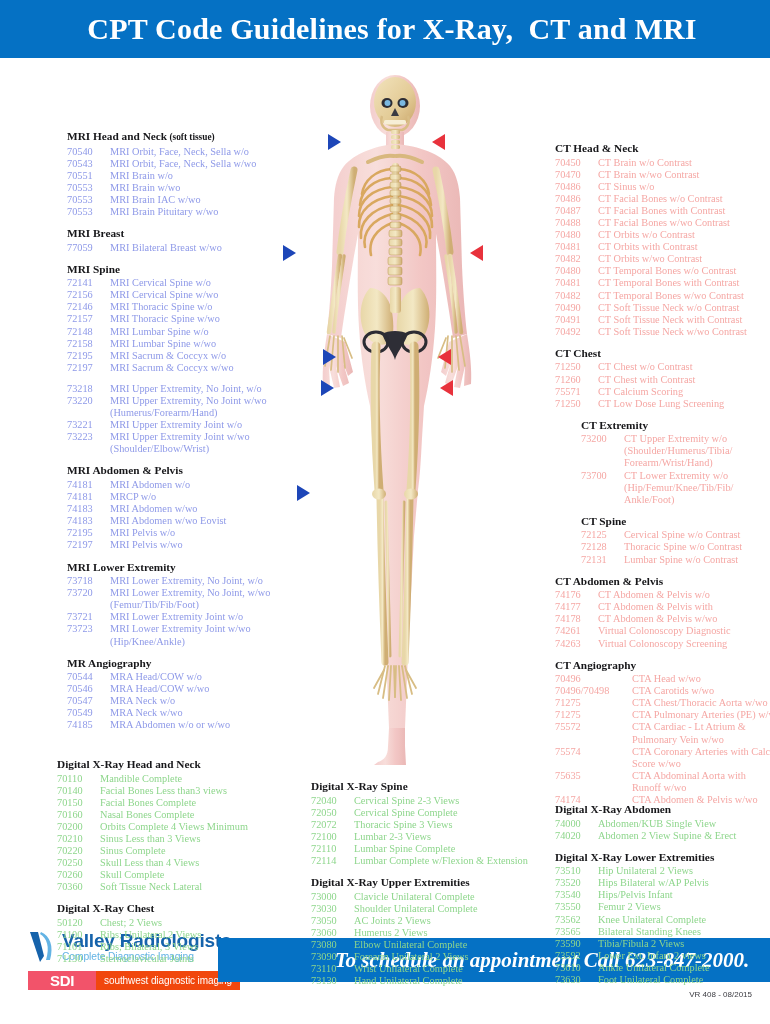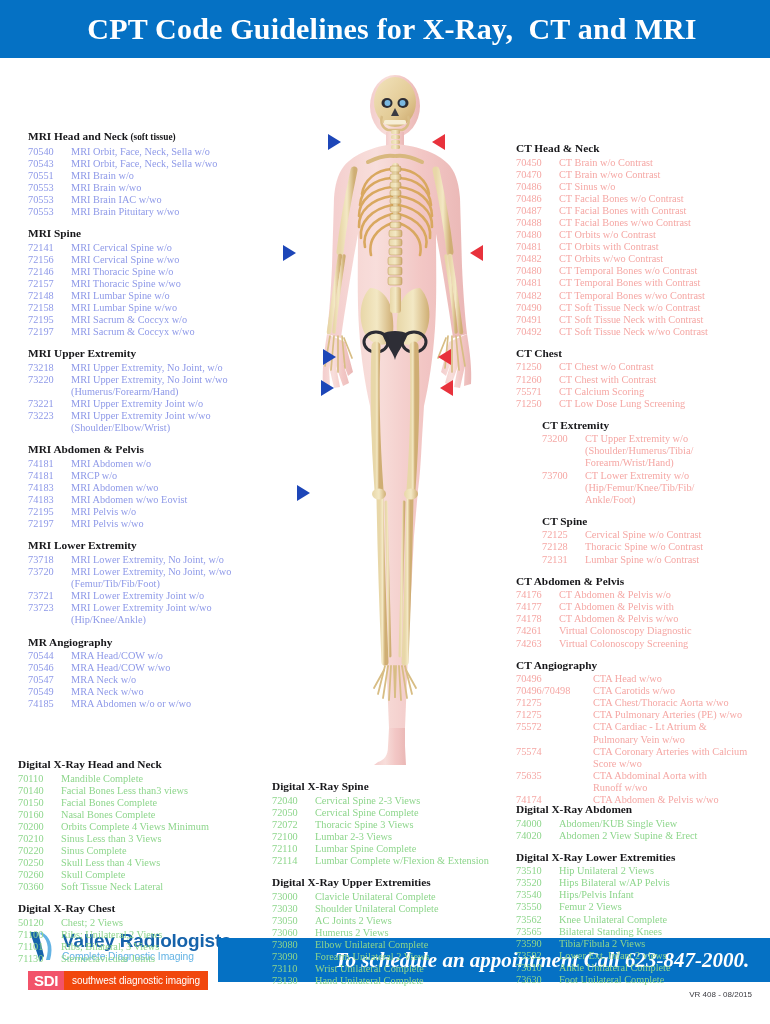--- a/index.html
+++ b/index.html
@@ -45,21 +45,21 @@
     border-bottom: 8px solid transparent;
     border-left: 13px solid #1d46b8;
   }
   .arrow.red {
     border-top: 8px solid transparent;
     border-bottom: 8px solid transparent;
     border-right: 13px solid #e8323c;
   }
 
   
-  .col { position: absolute; z-index: 2; }
+  .col { position: absolute; z-index: 2; margin-left: 39px; }
   .col-left   { left: 28px;  top: 72px;  width: 252px; }
   .col-mid    { left: 272px; top: 722px; width: 250px; }
   .col-right  { left: 516px; top: 84px;  width: 250px; }
   .col-left-b { left: 18px;  top: 700px; width: 252px; }
   .col-right-b{ left: 516px; top: 745px; width: 252px; }
 
   .sec { margin-bottom: 9px; }
   .sec:last-child { margin-bottom: 0; }
   .sec-title {
     font-family: "Liberation Serif", serif;
@@ -119,21 +119,21 @@
     font-size: 10.3px; color: #63b3e4; line-height: 12px;
     letter-spacing: -.1px; white-space: nowrap;
   }
 
   .sdi-logo { display: flex; align-items: stretch; margin-top: 7px; height: 19px; width: 178px; }
   .sdi-mark {
     background: #f2536a; color: #ffffff;
     font-family: "Liberation Sans", sans-serif;
     font-weight: bold; font-size: 15px;
     display: flex; align-items: center; justify-content: center;
-    padding: 0 6px; letter-spacing: -.3px;
+    padding: 0 22px; letter-spacing: -.3px;
   }
   .sdi-tag {
     background: #f1470d; color: #ffffff;
     font-family: Liberation Sans, sans-serif;
     font-size: 10px; display: flex; align-items: center;
     padding: 0 8px; flex: 1 1 auto; letter-spacing: -.1px; white-space: nowrap;
   }
 
   .cta-bar {
     position: absolute; left: 218px; top: 58px;
@@ -365,20 +365,27 @@
         <div class="row">
           <span class="code">70553</span>
           <span class="desc">MRI Brain IAC w/wo</span>
         </div>
         <div class="row">
           <span class="code">70553</span>
           <span class="desc">MRI Brain Pituitary w/wo</span>
         </div>
       </div>
       <div class="sec mri">
+        <div class="sec-title">MRI Breast</div>
+        <div class="row">
+          <span class="code">77059</span>
+          <span class="desc">MRI Bilateral Breast w/wo</span>
+        </div>
+      </div>
+      <div class="sec mri">
         <div class="sec-title">MRI Spine</div>
         <div class="row">
           <span class="code">72141</span>
           <span class="desc">MRI Cervical Spine w/o</span>
         </div>
         <div class="row">
           <span class="code">72156</span>
           <span class="desc">MRI Cervical Spine w/wo</span>
         </div>
         <div class="row">
@@ -400,21 +407,20 @@
         <div class="row">
           <span class="code">72195</span>
           <span class="desc">MRI Sacrum &amp; Coccyx w/o</span>
         </div>
         <div class="row">
           <span class="code">72197</span>
           <span class="desc">MRI Sacrum &amp; Coccyx w/wo</span>
         </div>
       </div>
       <div class="sec mri">
-        <div class="sec-title">MRI Upper Extremity</div>
         <div class="row">
           <span class="code">73218</span>
           <span class="desc">MRI Upper Extremity, No Joint, w/o</span>
         </div>
         <div class="row">
           <span class="code">73220</span>
           <span class="desc">MRI Upper Extremity, No Joint w/wo</span>
         </div>
         <div class="row cont">
           <span class="desc">(Humerus/Forearm/Hand)</span>

